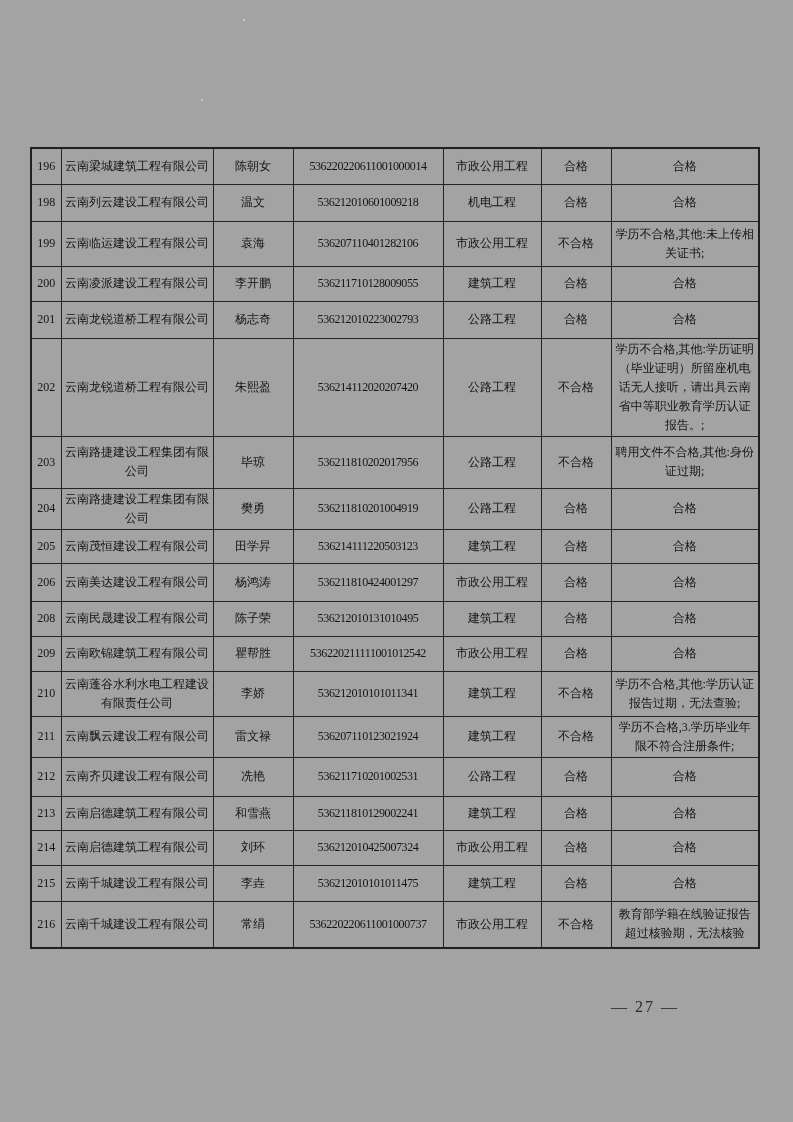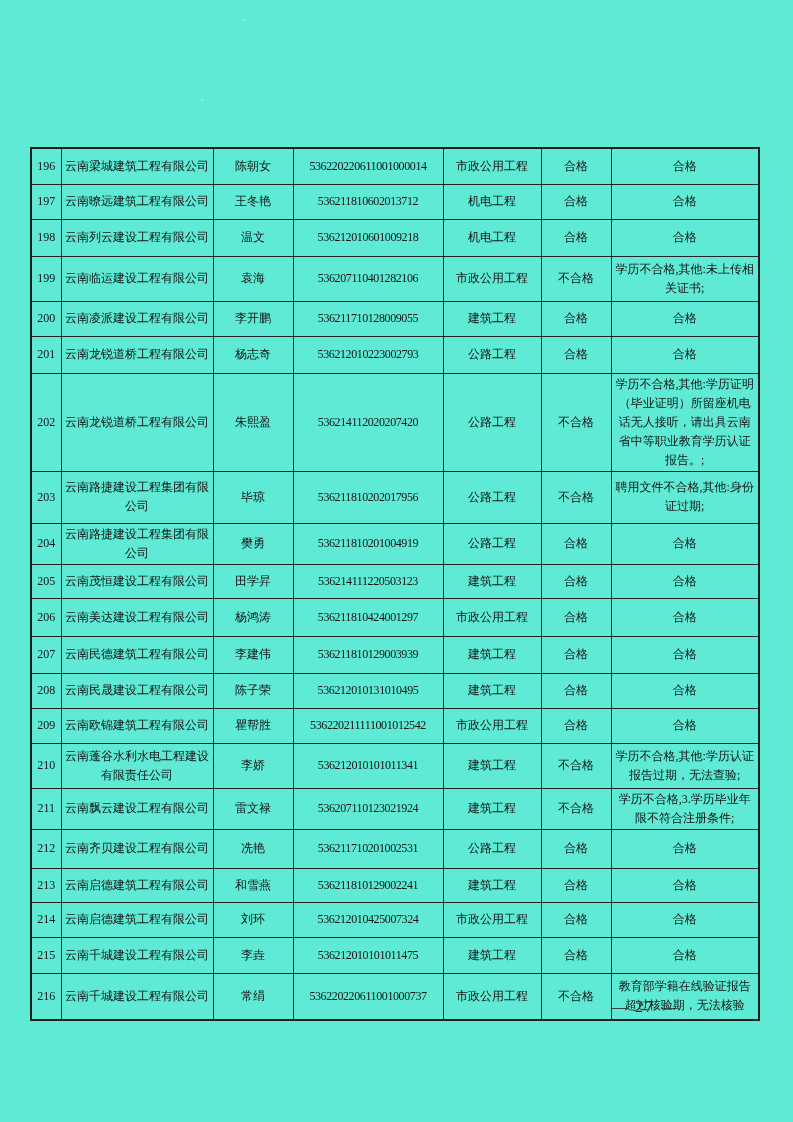--- a/index.html
+++ b/index.html
@@ -4,21 +4,21 @@
 <style>
   html, body {
     margin: 0;
     padding: 0;
     background: #e8e8e8;
   }
   .page {
     position: relative;
     width: 793px;
     height: 1122px;
-    background: #5eead4;
+    background: #a3a3a3;
     font-family: "Liberation Serif", "DejaVu Serif", serif;
     color: #141414;
     overflow: hidden;
     box-shadow: 0 0 4px rgba(0,0,0,.25);
   }
   table.review-table {
     position: absolute;
     left: 30px;
     top: 147px;
     width: 728px;
@@ -75,29 +75,20 @@
     <tbody id="review-table-body">
         <tr style="height: 36px;">
           <td class="cell-seq">196</td>
           <td class="cell-company">云南梁城建筑工程有限公司</td>
           <td class="cell-person-name">陈朝女</td>
           <td class="cell-cert-no">536220220611001000014</td>
           <td class="cell-major">市政公用工程</td>
           <td class="cell-result">合格</td>
           <td class="cell-remark">合格</td>
         </tr>
-        <tr style="height: 35px;">
-          <td class="cell-seq">197</td>
-          <td class="cell-company">云南暸远建筑工程有限公司</td>
-          <td class="cell-person-name">王冬艳</td>
-          <td class="cell-cert-no">536211810602013712</td>
-          <td class="cell-major">机电工程</td>
-          <td class="cell-result">合格</td>
-          <td class="cell-remark">合格</td>
-        </tr>
         <tr style="height: 37px;">
           <td class="cell-seq">198</td>
           <td class="cell-company">云南列云建设工程有限公司</td>
           <td class="cell-person-name">温文</td>
           <td class="cell-cert-no">536212010601009218</td>
           <td class="cell-major">机电工程</td>
           <td class="cell-result">合格</td>
           <td class="cell-remark">合格</td>
         </tr>
         <tr style="height: 45px;">
@@ -165,29 +156,20 @@
         </tr>
         <tr style="height: 38px;">
           <td class="cell-seq">206</td>
           <td class="cell-company">云南美达建设工程有限公司</td>
           <td class="cell-person-name">杨鸿涛</td>
           <td class="cell-cert-no">536211810424001297</td>
           <td class="cell-major">市政公用工程</td>
           <td class="cell-result">合格</td>
           <td class="cell-remark">合格</td>
         </tr>
-        <tr style="height: 37px;">
-          <td class="cell-seq">207</td>
-          <td class="cell-company">云南民德建筑工程有限公司</td>
-          <td class="cell-person-name">李建伟</td>
-          <td class="cell-cert-no">536211810129003939</td>
-          <td class="cell-major">建筑工程</td>
-          <td class="cell-result">合格</td>
-          <td class="cell-remark">合格</td>
-        </tr>
         <tr style="height: 35px;">
           <td class="cell-seq">208</td>
           <td class="cell-company">云南民晟建设工程有限公司</td>
           <td class="cell-person-name">陈子荣</td>
           <td class="cell-cert-no">536212010131010495</td>
           <td class="cell-major">建筑工程</td>
           <td class="cell-result">合格</td>
           <td class="cell-remark">合格</td>
         </tr>
         <tr style="height: 35px;">

